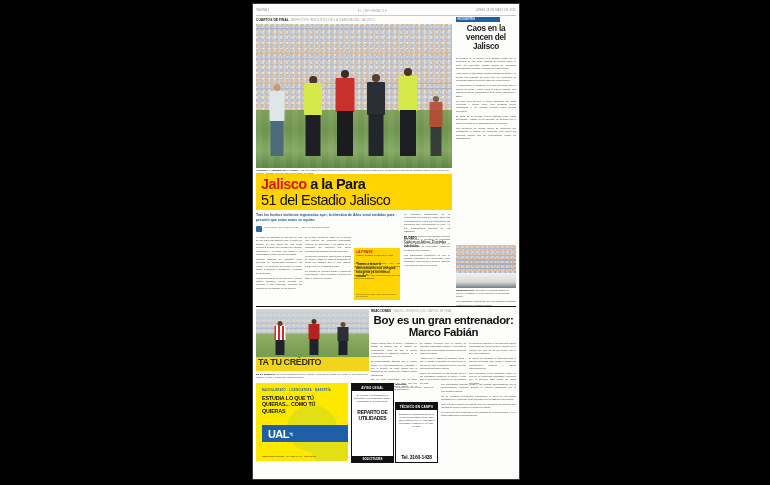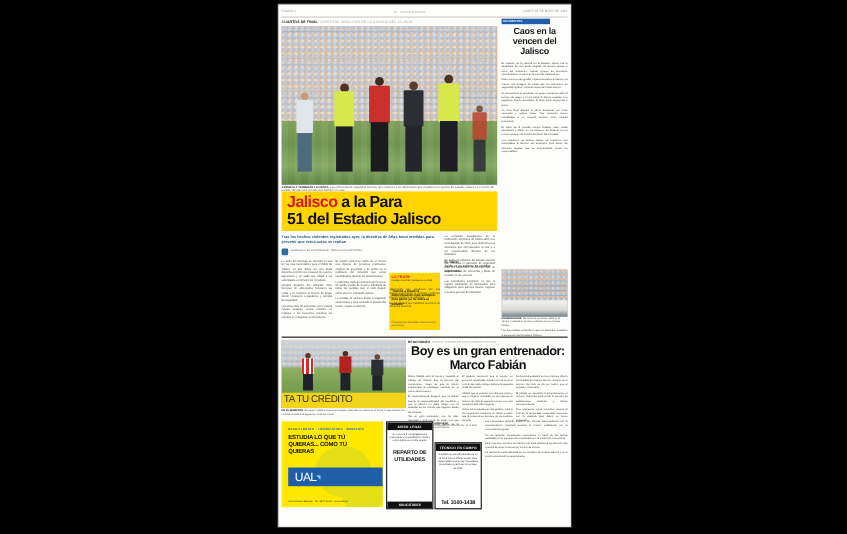--- a/index.html
+++ b/index.html
@@ -114,21 +114,21 @@
   .headbox{
     position:absolute;left:3px;top:170px;width:196px;height:36px;
     background:#ffd400;
   }
   .hl1{
     position:absolute;left:5px;top:3px;font-size:14.5px;font-weight:bold;
     letter-spacing:-.5px;line-height:1;color:#111;white-space:nowrap;
   }
   .hl1 .red{color:#d8181c;}
   .hl2{
-    position:absolute;left:5px;top:19px;font-size:14.5px;font-weight:bold;
+    position:absolute;left:5px;top:19px;font-size:14.5px;font-weight:normal;
     letter-spacing:-.5px;line-height:1;color:#111;white-space:nowrap;
   }
 
   
   .deck{
     position:absolute;left:3px;top:209px;width:150px;
     font-size:3.4px;font-weight:bold;color:#23527c;line-height:1.35;
     letter-spacing:.05px;
   }
 
@@ -238,21 +238,21 @@
   }
   .sp-grass{
     position:absolute;left:0;bottom:0;width:100%;height:60%;
     background:linear-gradient(180deg,#8fb163 0%,#7aa054 45%,#6d9449 100%);
   }
   .sp-board{
     position:absolute;left:0;bottom:0;width:100%;height:22%;
     background:#f2d41a;
   }
   .sp-board span{
-    position:absolute;left:2px;top:0px;font-size:9px;font-weight:normal;color:#1b1b1b;
+    position:absolute;left:2px;top:0px;font-size:9px;font-weight:bold;color:#1b1b1b;
     letter-spacing:-.4px;white-space:nowrap;opacity:.9;
   }
   .p1{position:absolute;left:16%;bottom:26%;width:12px;height:34px;}
   .p1 .h{position:absolute;left:50%;transform:translateX(-50%);top:0;width:5px;height:5px;
          border-radius:50%;background:#5a3d2b;}
   .p1 .t{position:absolute;left:50%;transform:translateX(-50%);top:5px;width:11px;height:14px;
          background:repeating-linear-gradient(90deg,#d8282c 0 2px,#fff 2px 4px);}
   .p1 .l{position:absolute;left:50%;transform:translateX(-50%);top:19px;width:9px;height:15px;background:#1f2228;}
   .p2{position:absolute;left:46%;bottom:26%;width:12px;height:36px;}
   .p2 .h{position:absolute;left:50%;transform:translateX(-50%);top:0;width:5px;height:5px;
@@ -285,21 +285,21 @@
                radial-gradient(ellipse at 66% 70%,#9ac84a 0 30%,transparent 31%);
   }
   .ual-kick{position:absolute;left:6px;top:6px;font-size:2.6px;font-weight:bold;color:#1f5fa8;
             letter-spacing:.3px;}
   .ual-h{position:absolute;left:6px;top:12px;width:78px;font-size:5.4px;font-weight:bold;
          color:#111;line-height:1.2;letter-spacing:-.15px;}
   .ual-logo{
     position:absolute;left:6px;top:42px;width:80px;height:17px;background:#1f5fa8;
     display:flex;align-items:center;padding-left:6px;
   }
-  .ual-logo span{font-size:11px;font-weight:normal;color:#fff;letter-spacing:-.6px;}
+  .ual-logo span{font-size:11px;font-weight:bold;color:#fff;letter-spacing:-.6px;}
   .ual-logo .tm{font-size:5px;vertical-align:super;color:#8fd3f4;}
   .ual-foot{position:absolute;left:6px;bottom:4px;font-size:2.3px;color:#333;}
 
   .ad-box{position:absolute;border:0.6px solid #111;background:#fff;overflow:hidden;}
   .ad2{left:98px;top:379px;width:41px;height:78px;}
   .ad3{left:142px;top:398px;width:41px;height:59px;}
   .ad-hdr{position:absolute;left:0;top:0;width:100%;height:7px;background:#111;
           display:flex;align-items:center;justify-content:center;}
   .ad-hdr span{font-size:3px;font-weight:bold;color:#fff;letter-spacing:.2px;}
   .ad-big{position:absolute;left:0;width:100%;text-align:center;font-size:5px;font-weight:bold;

